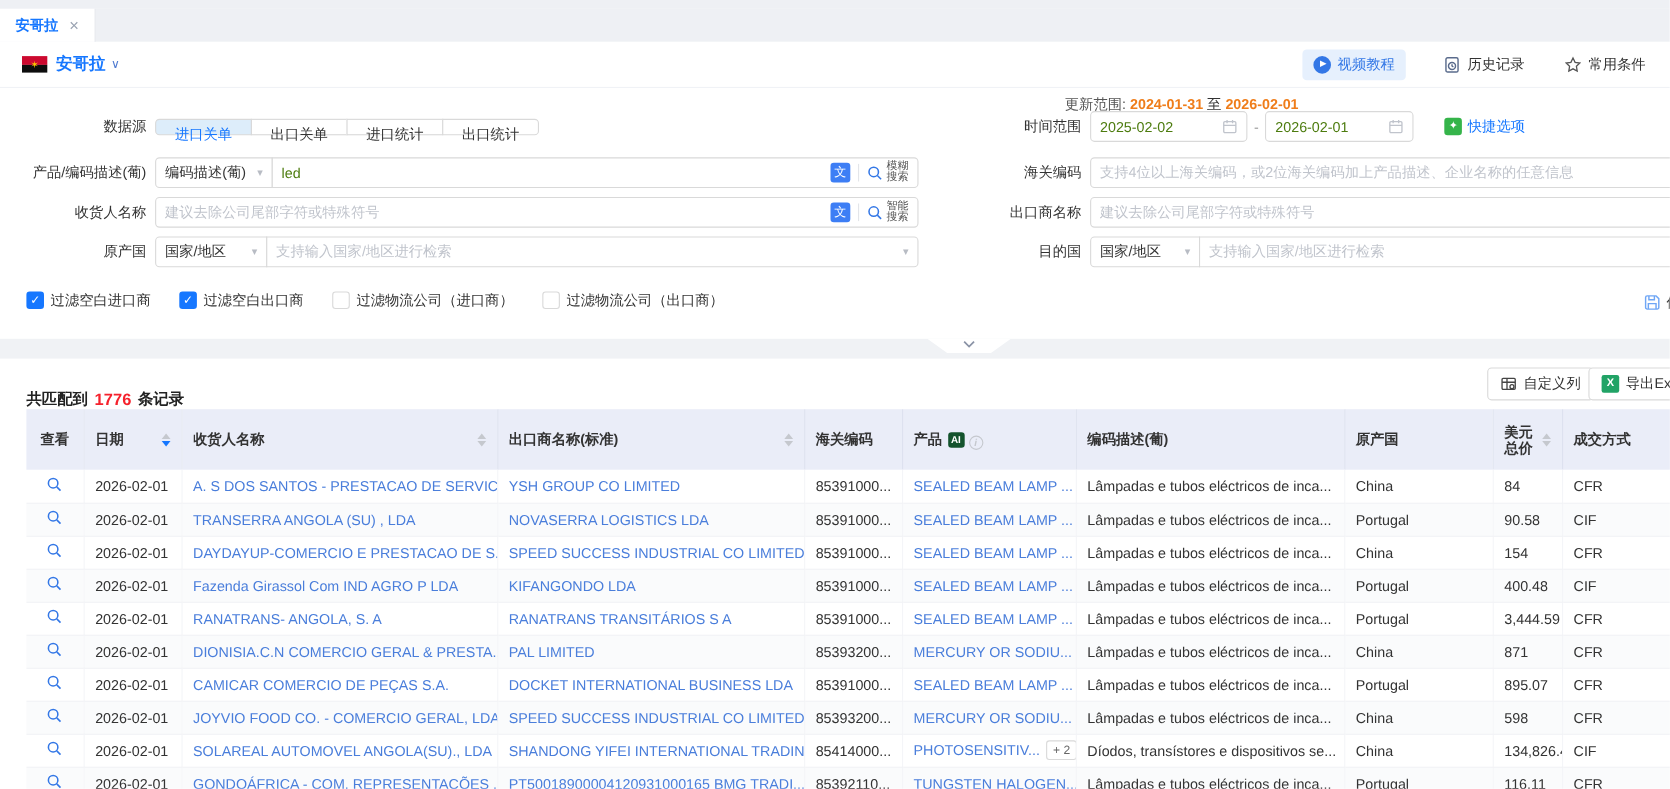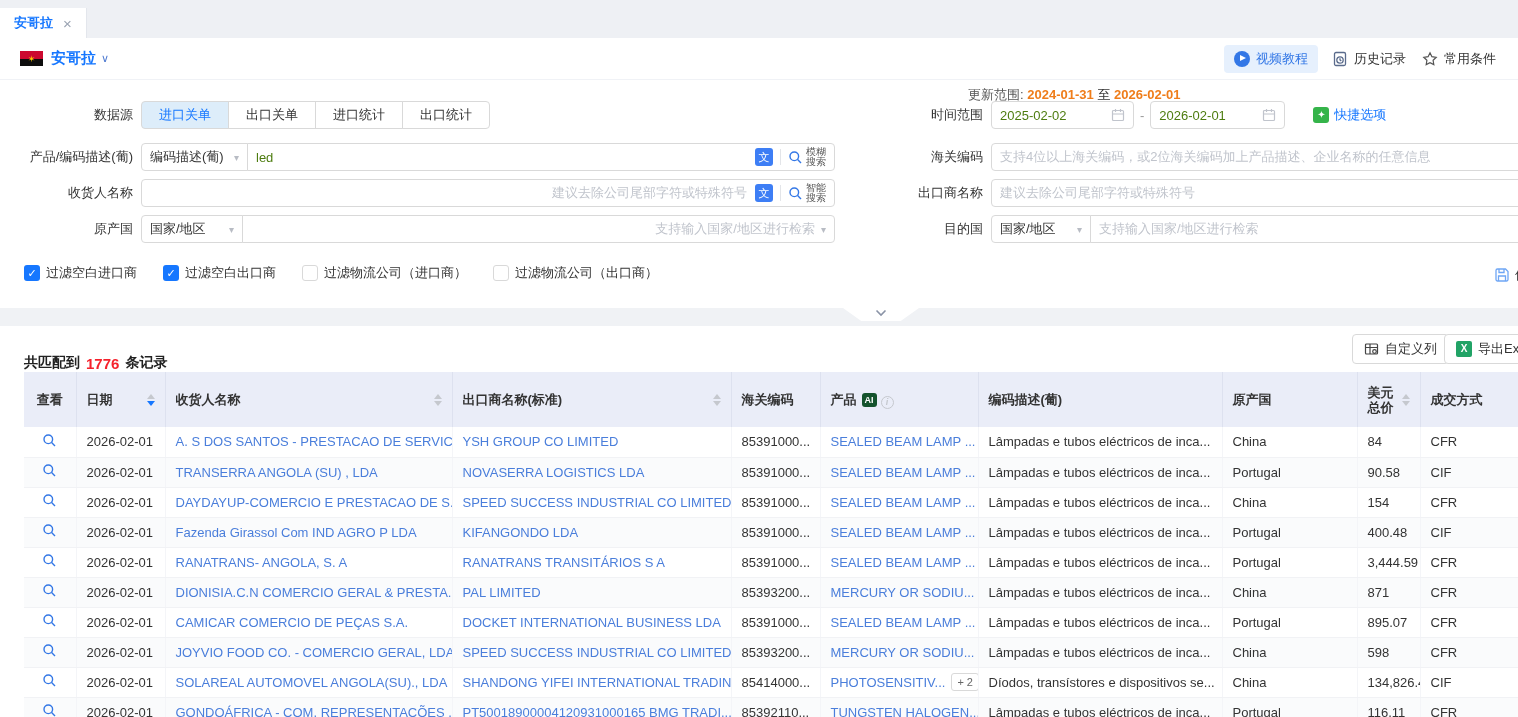--- a/index.html
+++ b/index.html
@@ -14,50 +14,50 @@
 
   .app-header { height:42px; background:#fff; display:flex; align-items:center;
     padding:0 20px; border-bottom:1px solid #f0f2f6; }
   .flag { width:23px; height:15px; position:relative; display:inline-block; margin-right:8px; flex:none; }
   .flag .t { position:absolute; top:0; left:0; right:0; height:50%; background:#cc092f; }
   .flag .b { position:absolute; bottom:0; left:0; right:0; height:50%; background:#0d0d0d; }
   .flag .e { position:absolute; top:50%; left:50%; transform:translate(-50%,-50%);
     color:#ffcb00; font-size:9px; line-height:9px; }
   .country-name { color:#1677ff; font-weight:bold; font-size:15px; }
   .country-caret { color:#4e7ad1; font-size:11px; margin-left:5px; }
-  .header-right { margin-left:auto; display:flex; align-items:center; gap:12px; }
+  .header-right { margin-left:auto; display:flex; align-items:center; gap:32px; }
   .hd-btn { display:flex; align-items:center; gap:6px; height:28px; padding:0 10px;
     border-radius:4px; cursor:pointer; white-space:nowrap; }
   .hd-btn.video { background:#e6f0fd; color:#3377e6; }
   .play-ic { width:16px; height:16px; border-radius:50%; background:#3377e6; position:relative; flex:none; }
   .play-ic::after { content:""; position:absolute; left:6px; top:4.5px; border-left:6px solid #fff;
     border-top:3.5px solid transparent; border-bottom:3.5px solid transparent; }
   .hd-btn.plain { color:#333; padding:0 2px; }
 
   .filter-panel { position:relative; height:228px; background:#fff; }
   .frow { position:absolute; left:0; width:1518px; display:flex; align-items:center; height:28px; }
   .flabel { width:133px; text-align:right; margin-right:8px; flex:none; color:#333; }
   .lfield { width:694px; flex:none; display:flex; align-items:center; }
   .rlabel { width:148px; text-align:right; margin-right:8px; flex:none; color:#333; }
   .rfield { flex:1; min-width:0; display:flex; align-items:center; }
 
   .update-range { position:absolute; left:968px; top:6px; font-size:13px; color:#555; }
   .update-range b { color:#ef7d1a; font-weight:bold; }
   .update-range .conj { color:#333; font-weight:normal; }
 
   .seg { display:flex; }
-  .seg-btn { height:28px; line-height:26px; padding:0 17px; border:1px solid #d9d9d9;
+  .seg-btn { height:15px; line-height:26px; padding:0 17px; border:1px solid #d9d9d9;
     background:#fff; margin-left:-1px; cursor:pointer; white-space:nowrap; }
   .seg-btn:first-child { border-radius:4px 0 0 4px; margin-left:0; }
   .seg-btn:last-child { border-radius:0 4px 4px 0; }
   .seg-btn.active { background:#ddedfa; color:#1677ff; position:relative; z-index:1; }
 
   .inp { height:28px; border:1px solid #d9d9d9; border-radius:4px; background:#fff;
     display:flex; align-items:center; padding:0 8px; color:#333; }
-  .inp .ph { color:#c0c4cc; white-space:nowrap; overflow:hidden;text-align:right; }
+  .inp .ph { color:#c0c4cc; white-space:nowrap; overflow:hidden; }
   .inp .val { color:#4d7c0f; }
   .sel { height:28px; border:1px solid #d9d9d9; border-radius:4px 0 0 4px; background:#fff;
     display:flex; align-items:center; justify-content:space-between; padding:0 8px; flex:none; }
   .sel + .inp { border-radius:0 4px 4px 0; margin-left:-1px; flex:1; min-width:0; }
   .caret-d { color:#b8bcc4; font-size:10px; margin-left:6px; }
   .grow { flex:1; min-width:0; }
 
   .suffix { display:flex; align-items:center; gap:7px; margin-left:8px; flex:none; }
   .tr-ic { width:18px; height:18px; border-radius:3px; background:#3d7ef5; color:#fff;
     font-size:11px; line-height:18px; text-align:center; flex:none; cursor:pointer; }

